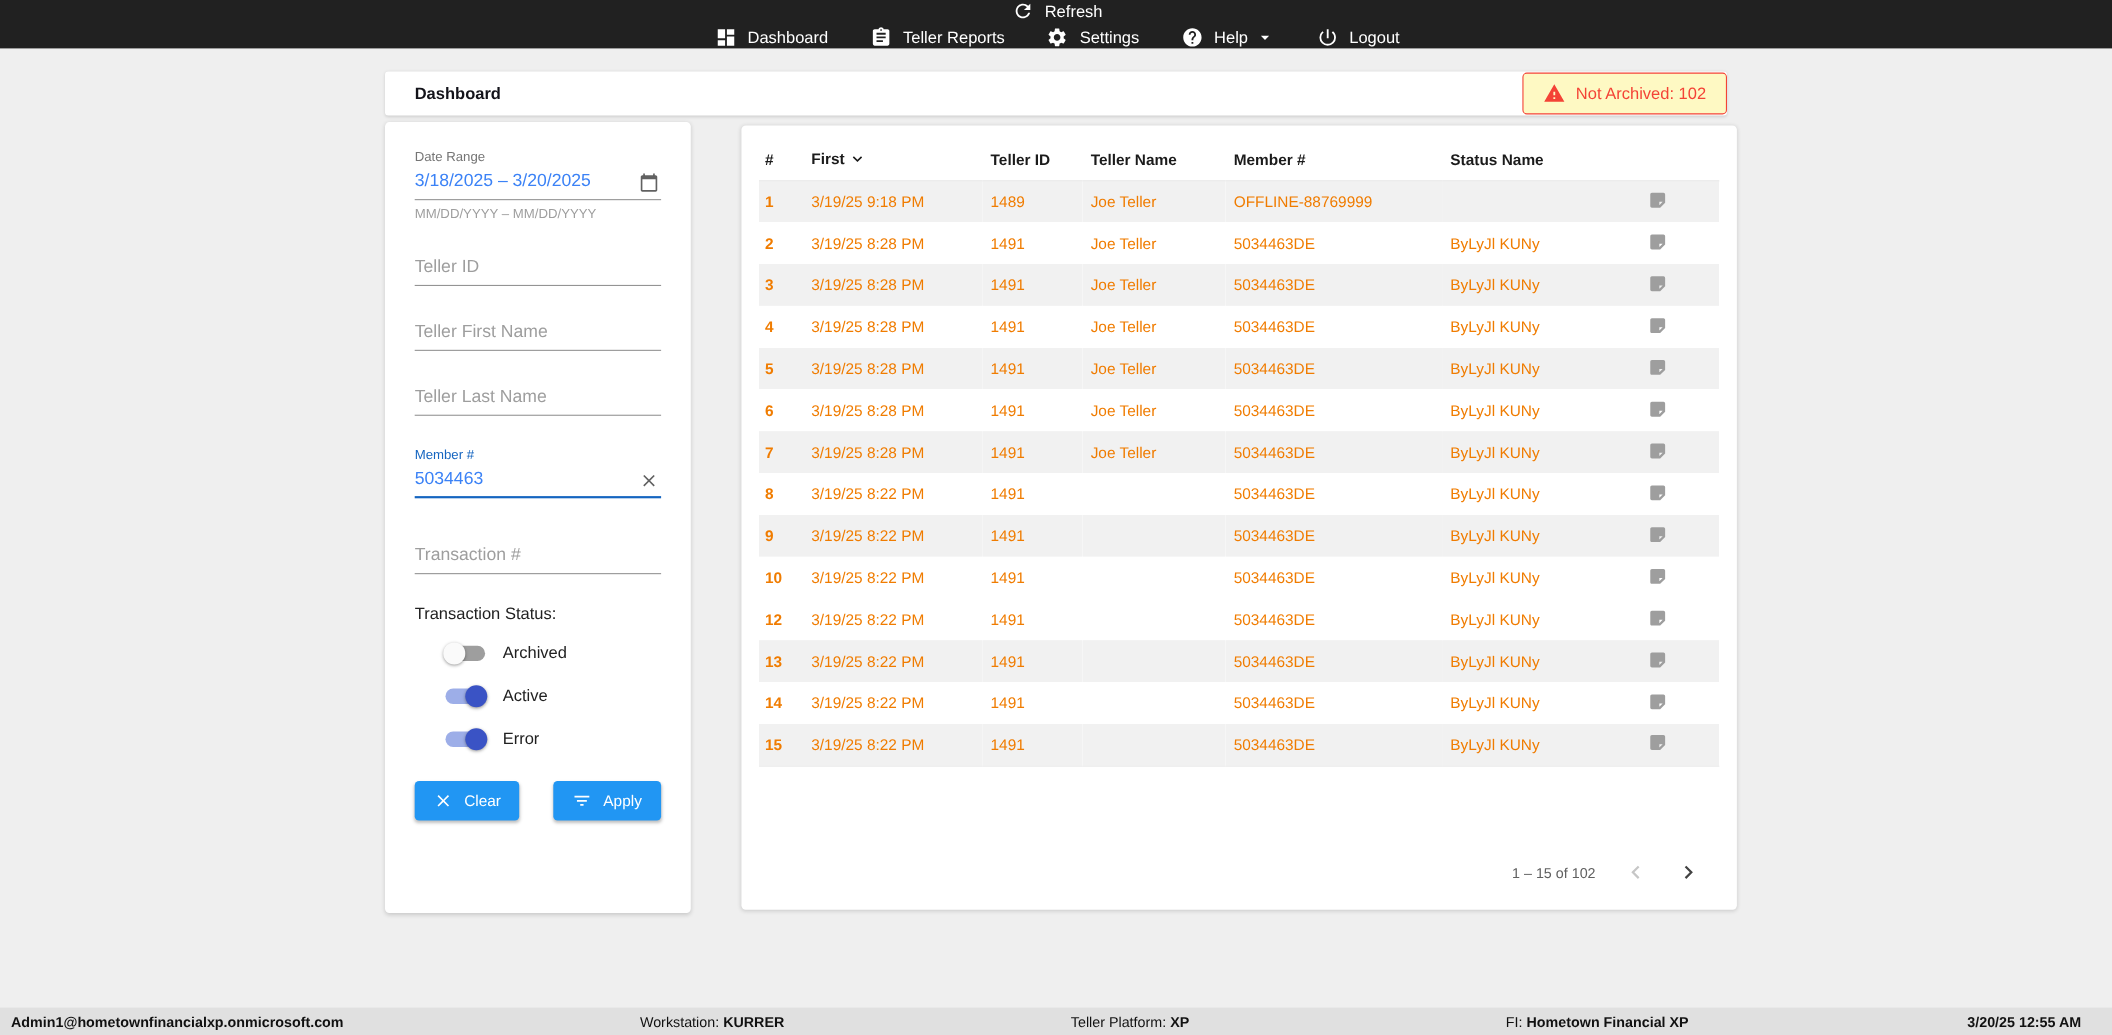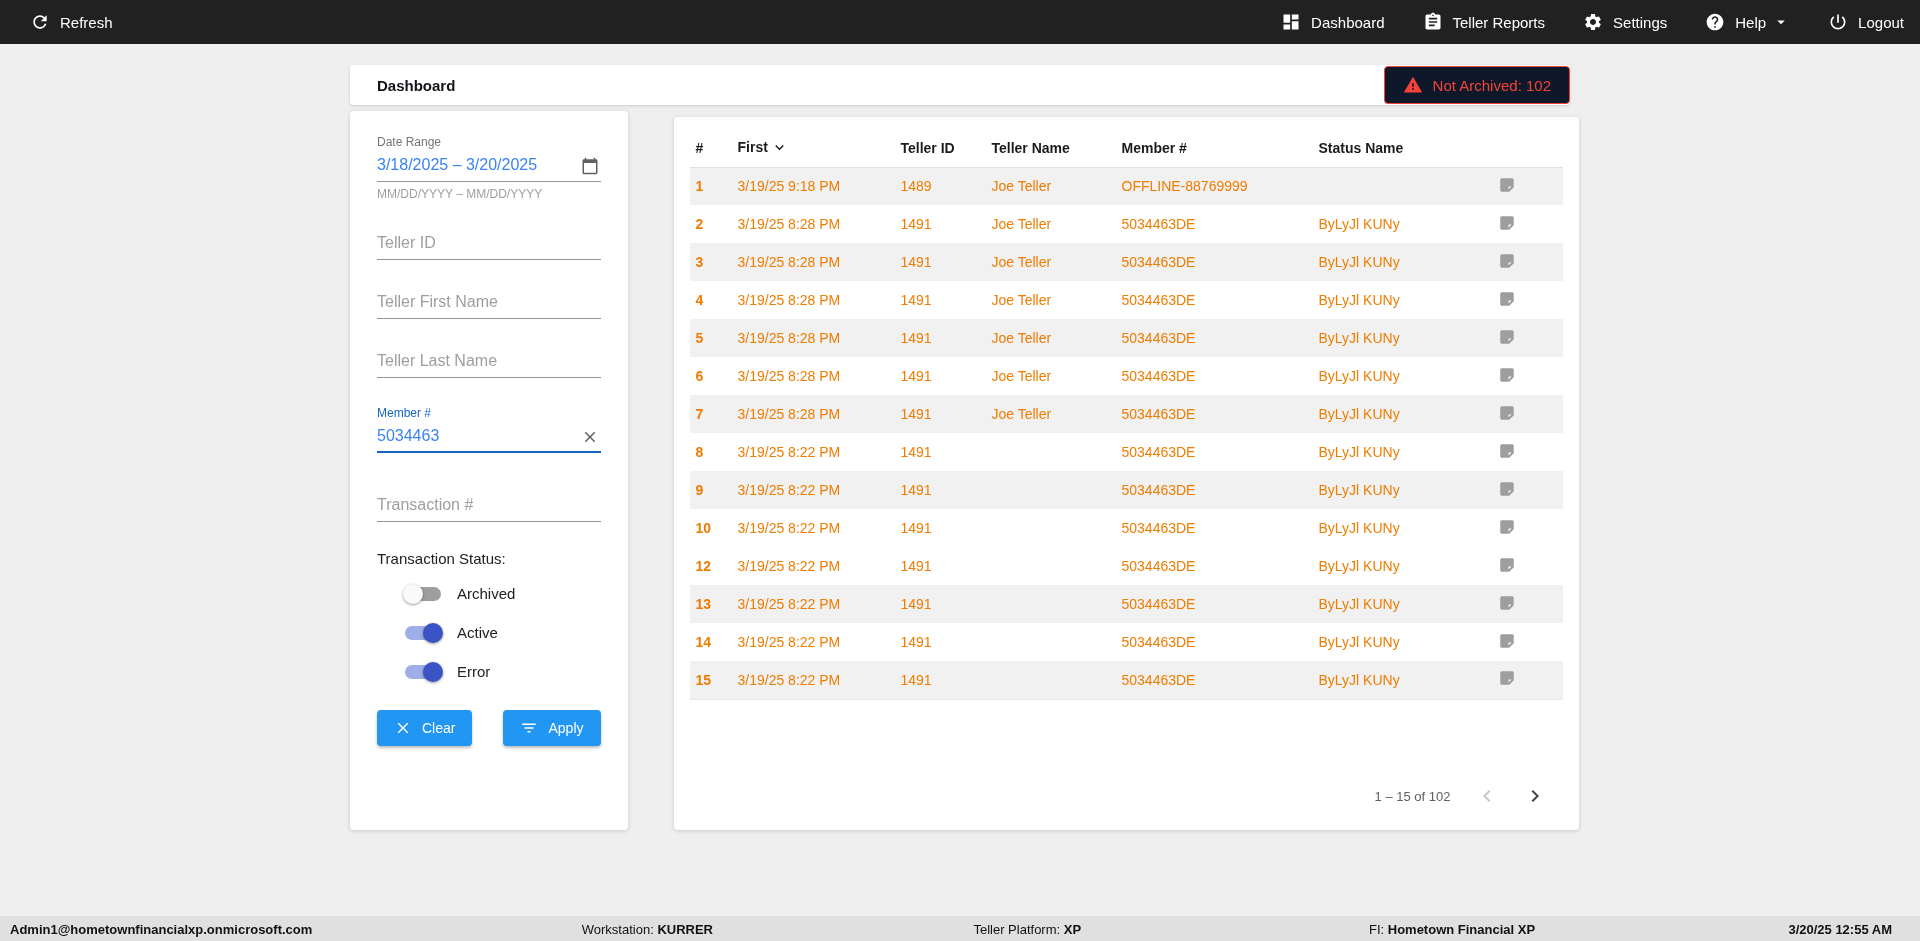--- a/index.html
+++ b/index.html
@@ -8,44 +8,45 @@
     font-family:"Liberation Sans","DejaVu Sans",sans-serif;
     background:var(--page-bg,#efefef);
     position:relative;
     color:#212121;
   }
 
   
   .topbar {
     height:44px; background:var(--topbar-bg,#212121); color:#fff;
     display:flex; align-items:center; justify-content:space-between;
-    padding:0 16px 0 30px;
+    padding:0 28px 0 30px;
+    flex-direction:column;
   }
   .topbar-item { display:flex; align-items:center; gap:10px; font-size:15px; cursor:pointer; white-space:nowrap; }
   .topbar-right { display:flex; align-items:center; gap:38px; }
   .ticon { width:20px; height:20px; fill:#fff; flex:none; }
   .caret { width:18px; height:18px; fill:#fff; margin-left:-4px; }
 
   
   .content { width:1220px; margin:21px auto 0; }
   .page-header {
     background:#fff; height:40px; border-radius:3px;
     box-shadow:0 1px 3px rgba(0,0,0,.14);
     display:flex; align-items:center; justify-content:space-between;
     padding-left:27px; margin-bottom:6px;
   }
   .page-title { font-size:15px; font-weight:bold; color:#13131a; }
   .badge {
     height:38px; display:flex; align-items:center; gap:10px;
     border:1px solid var(--error-red,#f44336); border-radius:4px;
-    padding:0 18px; color:var(--error-red,#f44336); font-size:15px; background:#0f172a;
+    padding:0 18px; color:var(--error-red,#f44336); font-size:15px; background:#fef9c3;
   }
   .warn-icon { width:20px; height:20px; fill:var(--error-red,#f44336); }
 
-  .columns { display:flex; gap:46px; align-items:flex-end; }
+  .columns { display:flex; gap:46px; align-items:center; }
 
   
   .filter-card {
     width:284px; height:719px; background:#fff; border-radius:4px;
     box-shadow:0 1px 4px rgba(0,0,0,.16); padding:24px 27px 40px;
   }
   .field { margin-bottom:28px; position:relative; }
   .field-label { font-size:12px; color:#757575; margin-bottom:2px; }
   .field-label.blue { color:var(--focus-blue,#1565c0); }
   .field-line { position:relative; }

